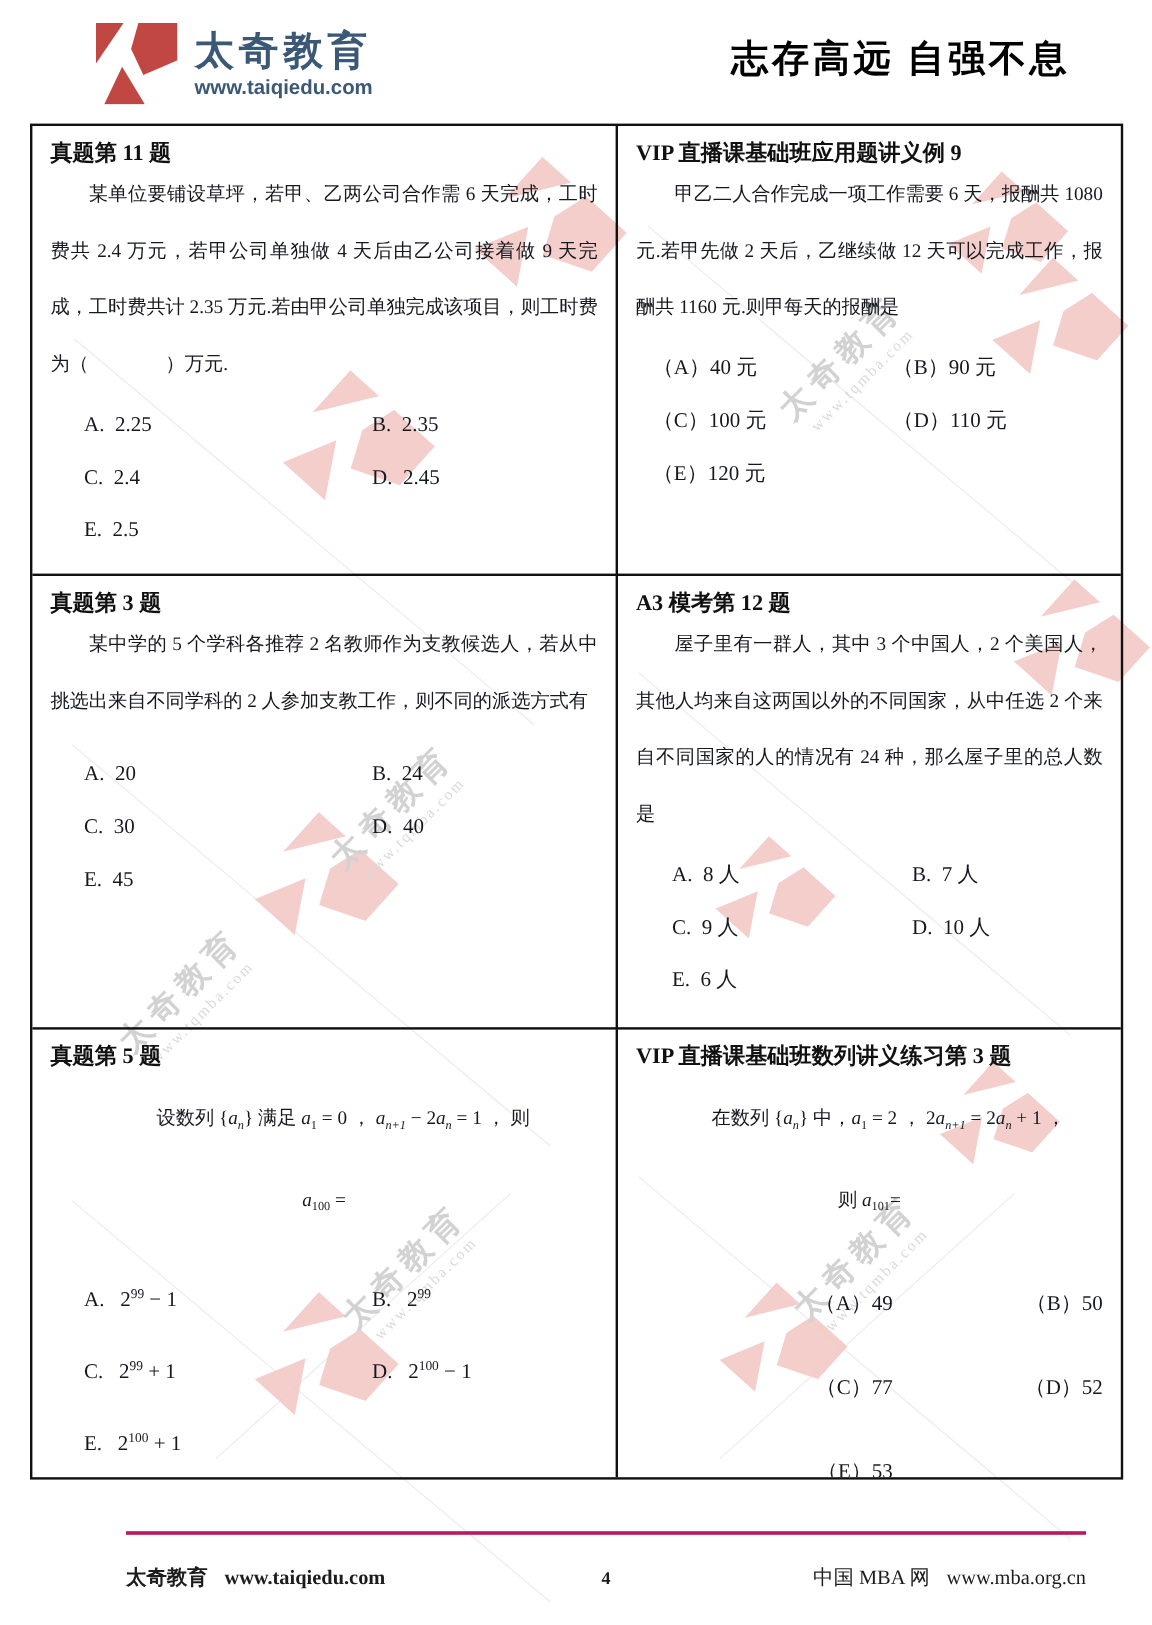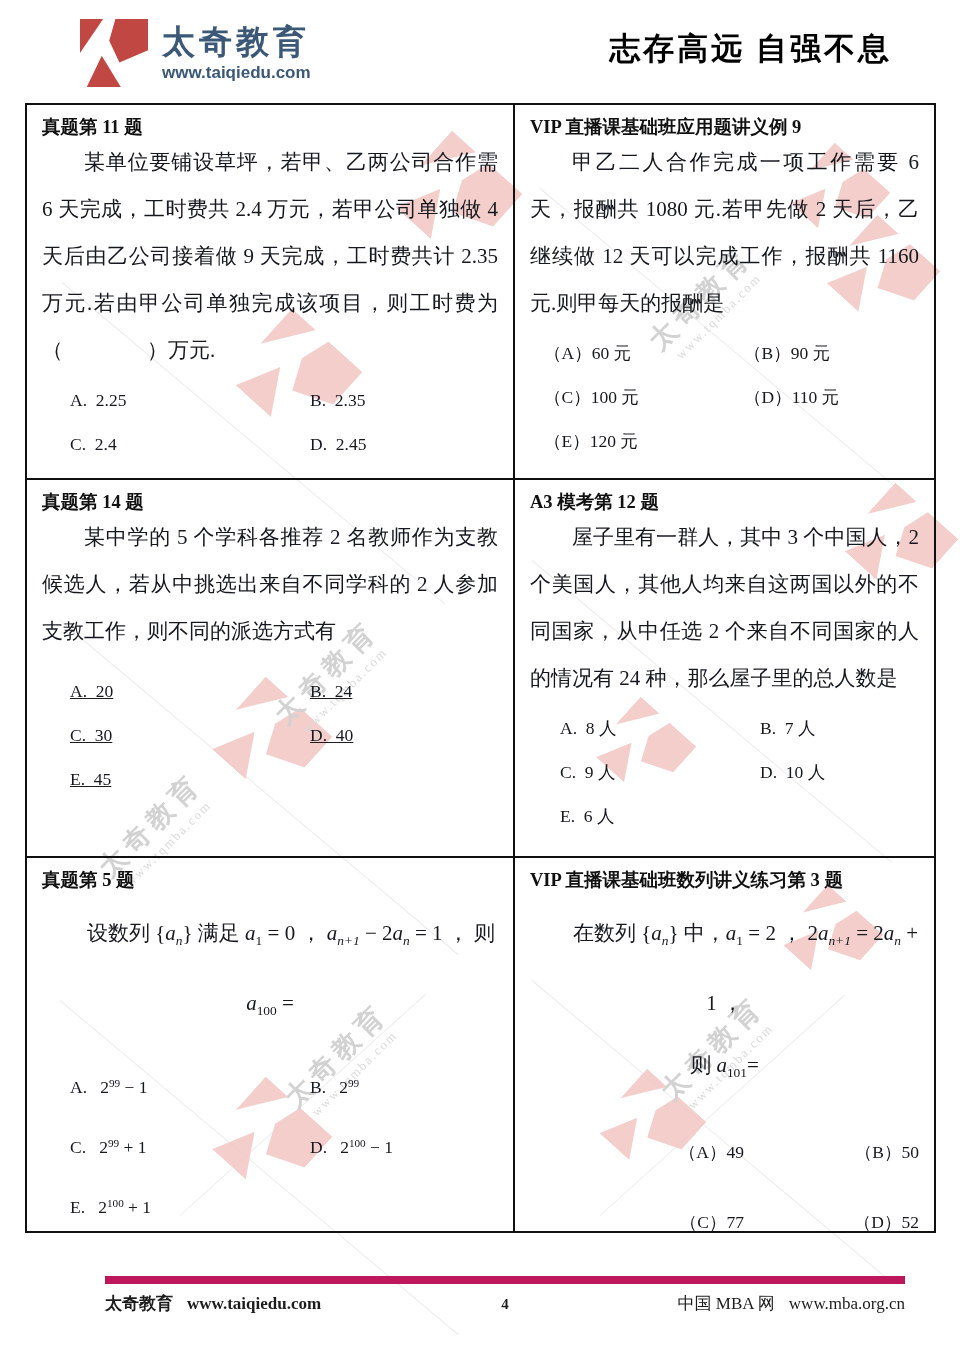--- a/index.html
+++ b/index.html
@@ -29,35 +29,35 @@
   
   .qtable{
     position:absolute;left:25px;top:103px;width:911px;height:1130px;z-index:2;
     display:grid;grid-template-columns:488px 1fr;grid-template-rows:375px 378px 1fr;
     border:2px solid #101010;box-sizing:border-box;background:transparent;
   }
   .cell{box-sizing:border-box;padding:0 15px 12px 15px;overflow:hidden;}
   .cell.cl{border-right:2px solid #101010;}
   .cell.rt{border-bottom:2px solid #101010;}
   .q-title{margin:9px 0 0 0;font-size:18.5px;font-weight:bold;color:#111;}
-  .q-body{margin:0;font-size:21px;line-height:47px;text-align:justify;
+  .q-body{margin:0;font-size:16px;line-height:47px;text-align:justify;
     text-indent:2em;color:#15181f;}
   .math .q-body{line-height:62px;text-align:center;}
   .opts{display:grid;grid-template-columns:240px 1fr;padding-left:28px;margin-top:4px;}
   .opts-r{grid-template-columns:200px 1fr;}
   .opt{font-size:17.5px;line-height:44px;height:44px;white-space:pre;color:#15181f;}
   .math .opt{line-height:60px;height:60px;}
   .rh70 .opt{line-height:70px;height:70px;}
   .mi{font-style:italic;}
   .msub{font-size:64%;vertical-align:-0.35em;}
   .msup{font-size:64%;vertical-align:0.55em;}
   
   .footer{position:absolute;left:105px;top:1276px;width:800px;z-index:2;
-    border-top:8px solid #be185d;display:grid;grid-template-columns:1fr auto 1fr;
-    align-items:baseline;padding-top:8px;}
+    border-top:3px solid #be185d;display:grid;grid-template-columns:1fr auto 1fr;
+    align-items:baseline;padding-top:24px;}
   .footer .f-left{justify-self:start;font-weight:bold;font-size:17px;}
   .footer .f-page{justify-self:center;font-weight:bold;font-size:15px;}
   .footer .f-right{justify-self:end;font-weight:normal;font-size:17px;}
   .f-url{font-family:"Liberation Serif","DejaVu Serif",serif;}
   .f-sp{display:inline-block;width:14px;}
 </style>
 </head>
 <body>
 
 <svg width="0" height="0" style="position:absolute">
@@ -157,32 +157,32 @@
       <div class="opt"><span>C.  2.4</span></div>
       <div class="opt"><span>D.  2.45</span></div>
       <div class="opt"><span>E.  2.5</span></div>
     </div>
   </section>
 
   <section class="cell rt">
     <h3 class="q-title">VIP 直播课基础班应用题讲义例 9</h3>
     <p class="q-body"><span>甲乙二人合作完成一项工作需要 6 天，报酬共 1080 元.若甲先做 2 天后，乙继续做 12 天可以完成工作，报酬共 1160 元.则甲每天的报酬是</span></p>
     <div class="opts opts-r" style="padding-left:14px;">
-      <div class="opt"><span>（A）60 元</span></div>
+      <div class="opt"><span>（A）40 元</span></div>
       <div class="opt"><span>（B）90 元</span></div>
       <div class="opt"><span>（C）100 元</span></div>
       <div class="opt"><span>（D）110 元</span></div>
       <div class="opt"><span>（E）120 元</span></div>
     </div>
   </section>
 
   <section class="cell cl rt">
-    <h3 class="q-title">真题第 14 题</h3>
+    <h3 class="q-title">真题第 3 题</h3>
     <p class="q-body"><span>某中学的 5 个学科各推荐 2 名教师作为支教候选人，若从中挑选出来自不同学科的 2 人参加支教工作，则不同的派选方式有</span></p>
-    <div class="opts" style="margin-top:14px;text-decoration:underline;">
+    <div class="opts" style="margin-top:14px;">
       <div class="opt"><span>A.  20</span></div>
       <div class="opt"><span>B.  24</span></div>
       <div class="opt"><span>C.  30</span></div>
       <div class="opt"><span>D.  40</span></div>
       <div class="opt"><span>E.  45</span></div>
     </div>
   </section>
 
   <section class="cell rt">
     <h3 class="q-title">A3 模考第 12 题</h3>

